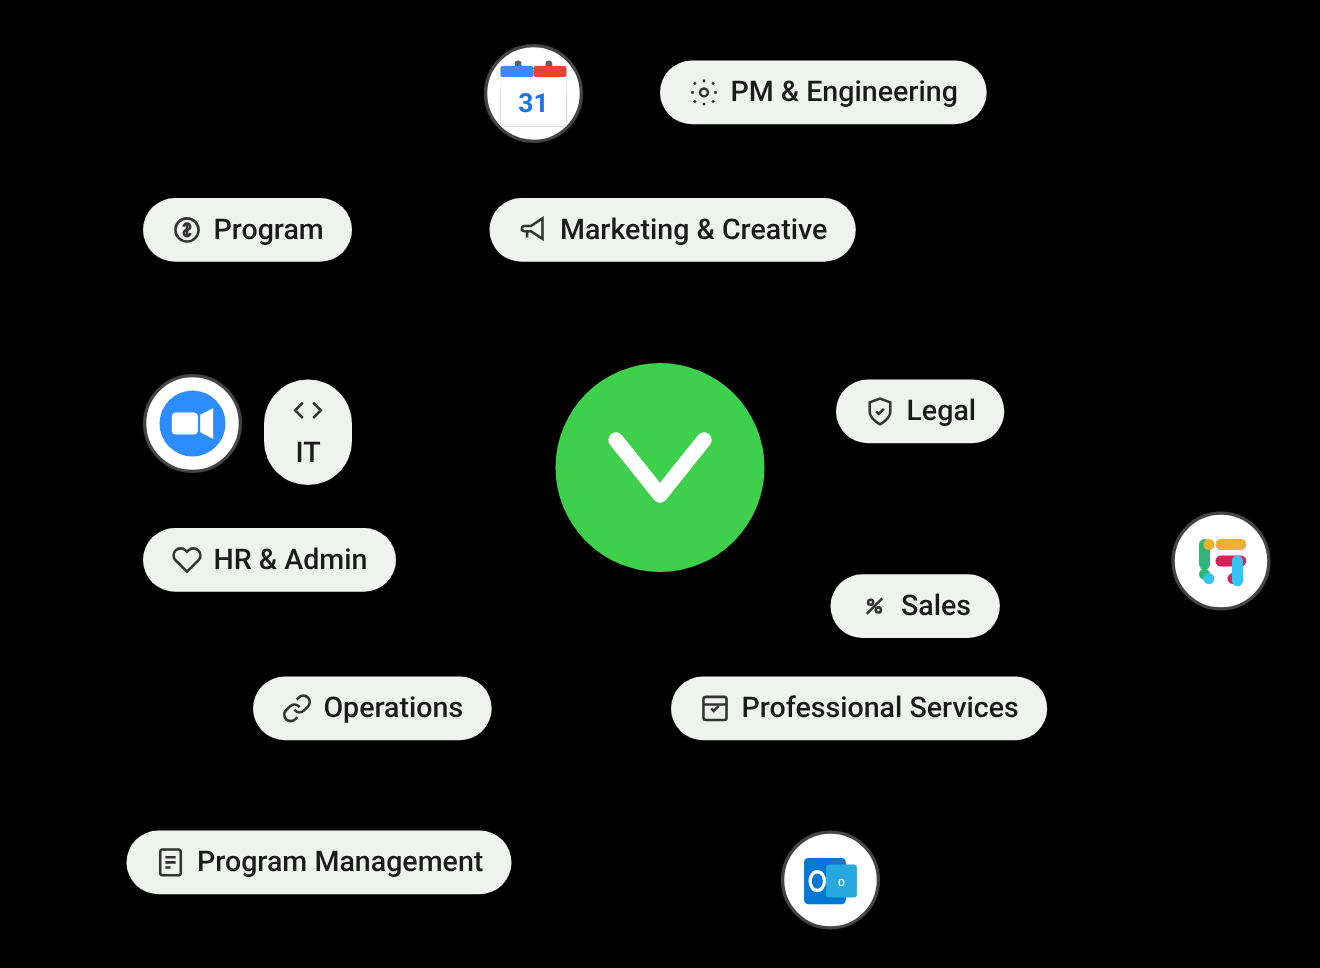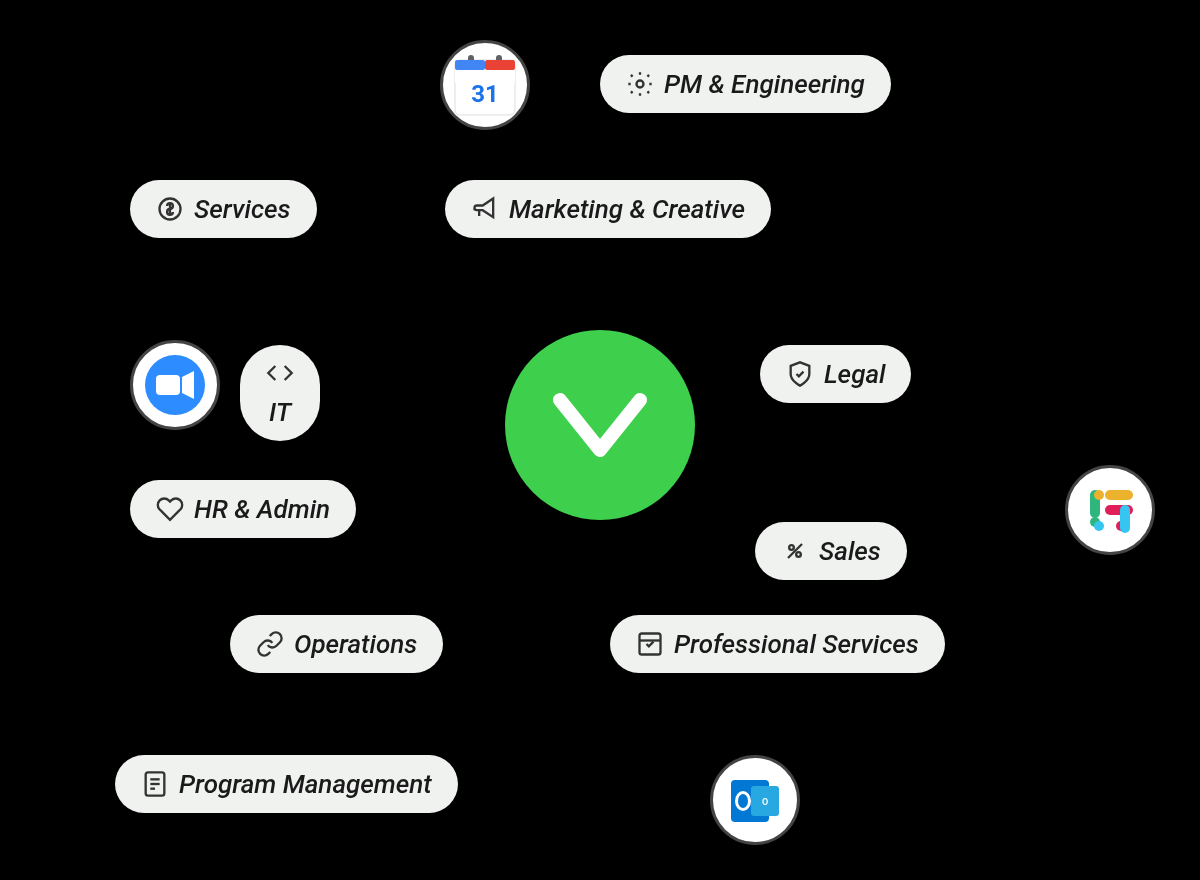--- a/index.html
+++ b/index.html
@@ -28,21 +28,20 @@
       gap: 10px;
       padding: 14px 26px;
       white-space: nowrap;
       cursor: pointer;
     }
 
     .pill span.label {
       font-size: 26px;
       font-weight: 500;
       color: #1a1a1a;
-      font-style: italic;
     }
 
     .pill .icon {
       font-size: 26px;
       color: #333;
       display: flex;
       align-items: center;
     }
 
     .circle-badge {
@@ -287,21 +286,21 @@
     <span class="label">PM &amp; Engineering</span>
   </div>
 
   <div class="pill pill-finance">
     <span class="icon">
       <svg viewBox="0 0 24 24" stroke="#333" fill="none" stroke-width="1.8">
         <circle cx="12" cy="12" r="9"></circle>
         <path d="M12 7v10M9.5 9.5c0-1.38 1.12-2.5 2.5-2.5s2.5 1.12 2.5 2.5-1.12 2.5-2.5 2.5-2.5 1.12-2.5 2.5 1.12 2.5 2.5 2.5 2.5-1.12 2.5-2.5"></path>
       </svg>
     </span>
-    <span class="label">Services</span>
+    <span class="label">Program</span>
   </div>
 
   <div class="pill pill-marketing">
     <span class="icon">
       <svg viewBox="0 0 24 24" stroke="#333" fill="none" stroke-width="1.8">
         <path d="M3 11v2M19 3l-9 6H5a2 2 0 0 0-2 2v0a2 2 0 0 0 2 2h5l9 6V3z"></path>
         <path d="M7 13v5"></path>
       </svg>
     </span>
     <span class="label">Marketing &amp; Creative</span>

